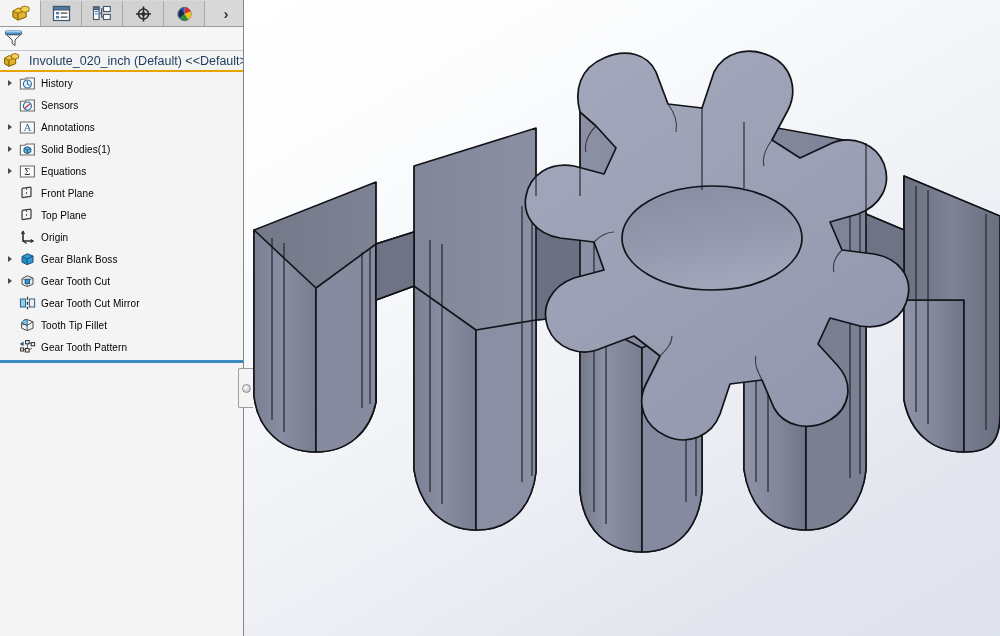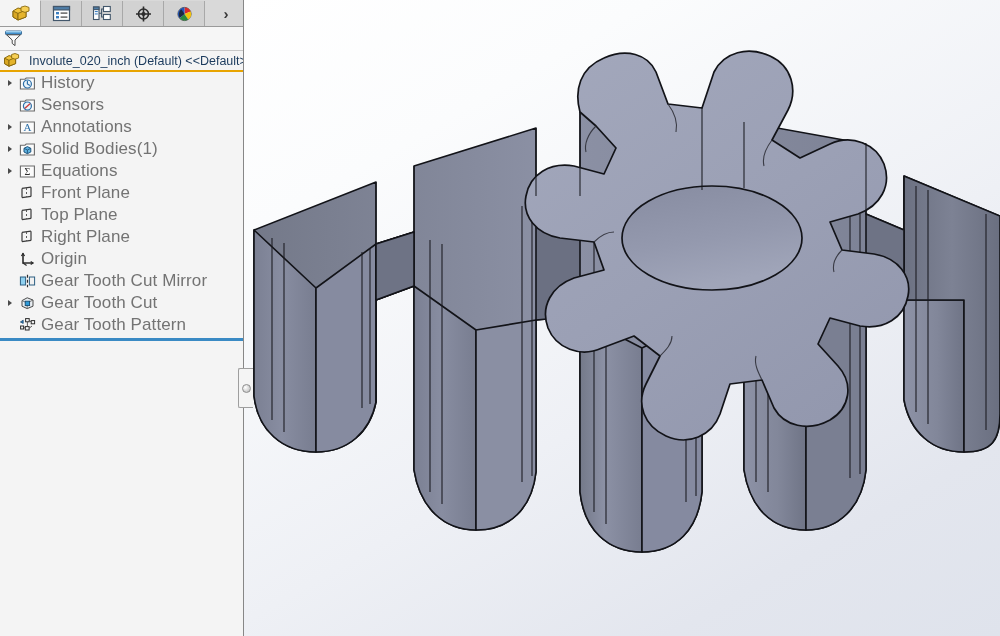--- a/index.html
+++ b/index.html
@@ -144,22 +144,22 @@
   .tree-icon {
     width: 18px;
     height: 18px;
     flex: 0 0 18px;
     display: flex;
     align-items: center;
     justify-content: center;
     margin-right: 5px;
   }
   .tree-label {
-    font-size: 17px;
-    color: #737373;
+    font-size: 10px;
+    color: #000000;
     letter-spacing: 0.1px;
   }
 
   #rollback-bar {
     height: 3px;
     background: #3a8ac4;
     margin-top: 2px;
   }
   #tree-tail { flex: 1; background: #f4f4f4; }
 
@@ -365,71 +365,83 @@
         <span class="tree-icon">
           <svg width="17" height="16" viewBox="0 0 17 16">
             <path d="M3 3.4 L3 12.6 M12 2.2 L12 11.4" stroke="#3a3a3a" stroke-width="1.2"></path>
             <path d="M3 3.4 L12 2.2 M3 12.6 L12 11.4" stroke="#3a3a3a" stroke-width="1.2"></path>
             <path d="M7.5 3 L7.5 12" stroke="#5a5a5a" stroke-width="1" stroke-dasharray="2 2"></path>
           </svg>
         </span>
         <span class="tree-label">Top Plane</span>
       </div>
 
-      <div class="tree-row">
-        <span class="tree-twisty"></span>
-        <span class="tree-icon">
-          <svg width="17" height="16" viewBox="0 0 17 16">
-            <path d="M3 3.4 L3 12.6 M12 2.2 L12 11.4" stroke="#3a3a3a" stroke-width="1.2"></path>
-            <path d="M3 3.4 L12 2.2 M3 12.6 L12 11.4" stroke="#3a3a3a" stroke-width="1.2"></path>
-            <path d="M7.5 3 L7.5 12" stroke="#5a5a5a" stroke-width="1" stroke-dasharray="2 2"></path>
-          </svg>
-        </span>
-        <span class="tree-label">Right Plane</span>
-      </div>
 
       <div class="tree-row">
         <span class="tree-twisty"></span>
         <span class="tree-icon">
           <svg width="17" height="16" viewBox="0 0 17 16">
             <path d="M4 2.6 L4 12 L14 12" fill="none" stroke="#2c2c2c" stroke-width="1.6" stroke-linecap="round"></path>
             <path d="M4 2.6 L2.4 5 M4 2.6 L5.6 5" fill="none" stroke="#2c2c2c" stroke-width="1.2"></path>
             <path d="M14 12 L11.7 10.5 M14 12 L11.7 13.5" fill="none" stroke="#2c2c2c" stroke-width="1.2"></path>
             <path d="M4 12 L7.6 14.6" stroke="#2c2c2c" stroke-width="1.2"></path>
           </svg>
         </span>
         <span class="tree-label">Origin</span>
       </div>
 
+      <div class="tree-row">
+        <span class="tree-twisty has-children"></span>
+        <span class="tree-icon">
+          <svg width="17" height="16" viewBox="0 0 17 16">
+            <path d="M3 5.6 L8.2 2.8 L14 5 L14 11.2 L8.2 13.6 L3 11.2 Z" fill="#2f9bd8" stroke="#144a70" stroke-width="1"></path>
+            <path d="M3 5.6 L8.2 8 L14 5" fill="none" stroke="#144a70" stroke-width="1"></path>
+            <path d="M8.2 8 L8.2 13.6" fill="none" stroke="#144a70" stroke-width="1"></path>
+            <path d="M3 5.6 L8.2 8 L8.2 13.6 L3 11.2 Z" fill="#1f7db5" opacity="0.65"></path>
+          </svg>
+        </span>
+        <span class="tree-label">Gear Blank Boss</span>
+      </div>
+
+      <div class="tree-row">
+        <span class="tree-twisty has-children"></span>
+        <span class="tree-icon">
+          <svg width="17" height="16" viewBox="0 0 17 16">
+            <path d="M3 5.6 L8.2 2.8 L14 5 L14 11.2 L8.2 13.6 L3 11.2 Z" fill="#e9eef2" stroke="#4a4a4a" stroke-width="1"></path>
+            <path d="M3 5.6 L8.2 8 L14 5 M8.2 8 L8.2 13.6" fill="none" stroke="#6b6b6b" stroke-width="0.9"></path>
+            <rect x="6.2" y="6.2" width="4.4" height="4.4" fill="#2f9bd8" stroke="#144a70" stroke-width="0.9"></rect>
+          </svg>
+        </span>
+        <span class="tree-label">Gear Tooth Cut</span>
+      </div>
 
       <div class="tree-row">
         <span class="tree-twisty"></span>
         <span class="tree-icon">
           <svg width="17" height="16" viewBox="0 0 17 16">
             <rect x="1.4" y="4" width="5.2" height="8" fill="#8fd0ef" stroke="#2c5f82" stroke-width="1"></rect>
             <rect x="10.4" y="4" width="5.2" height="8" fill="#f0f0f0" stroke="#2c5f82" stroke-width="1"></rect>
             <path d="M8.5 1.8 L8.5 14.2" stroke="#2c2c2c" stroke-width="1.2" stroke-dasharray="3 2"></path>
           </svg>
         </span>
         <span class="tree-label">Gear Tooth Cut Mirror</span>
       </div>
 
-      <div class="tree-row">
-        <span class="tree-twisty has-children"></span>
-        <span class="tree-icon">
-          <svg width="17" height="16" viewBox="0 0 17 16">
-            <path d="M3 5.6 L8.2 2.8 L14 5 L14 11.2 L8.2 13.6 L3 11.2 Z" fill="#e9eef2" stroke="#4a4a4a" stroke-width="1"></path>
-            <path d="M3 5.6 L8.2 8 L14 5 M8.2 8 L8.2 13.6" fill="none" stroke="#6b6b6b" stroke-width="0.9"></path>
-            <rect x="6.2" y="6.2" width="4.4" height="4.4" fill="#2f9bd8" stroke="#144a70" stroke-width="0.9"></rect>
-          </svg>
-        </span>
-        <span class="tree-label">Gear Tooth Cut</span>
-      </div>
-
-
+
+      <div class="tree-row">
+        <span class="tree-twisty"></span>
+        <span class="tree-icon">
+          <svg width="17" height="16" viewBox="0 0 17 16">
+            <path d="M2.6 6.5 A5.5 5.5 0 0 1 8.2 2.6 L14 4.8 L14 11.2 L8.2 13.6 L2.6 11.2 Z" fill="#eef1f4" stroke="#4a4a4a" stroke-width="1"></path>
+            <path d="M2.6 6.5 A5.5 5.5 0 0 1 8.2 2.6 L8.2 8.4 Z" fill="#7fc6ec" stroke="#2c5f82" stroke-width="0.9"></path>
+            <path d="M8.2 8.4 L14 4.8 M8.2 8.4 L8.2 13.6 M2.6 6.5 L8.2 8.4" fill="none" stroke="#4a4a4a" stroke-width="0.9"></path>
+          </svg>
+        </span>
+        <span class="tree-label">Tooth Tip Fillet</span>
+      </div>
 
       <div class="tree-row">
         <span class="tree-twisty"></span>
         <span class="tree-icon">
           <svg width="17" height="16" viewBox="0 0 17 16">
             <path d="M1.4 5 L4.2 3.2 L4.2 6.4 Z" fill="#2f7fc0" stroke="#1a4a70" stroke-width="0.8"></path>
             <rect x="6.6" y="1.6" width="3.6" height="3.2" fill="none" stroke="#2c2c2c" stroke-width="1"></rect>
             <rect x="12.2" y="3.6" width="3.4" height="3.2" fill="none" stroke="#2c2c2c" stroke-width="1"></rect>
             <rect x="6.3" y="9.6" width="3.8" height="3.4" fill="none" stroke="#2c2c2c" stroke-width="1"></rect>
             <rect x="1.6" y="9" width="3" height="3" fill="none" stroke="#2c2c2c" stroke-width="1"></rect>

